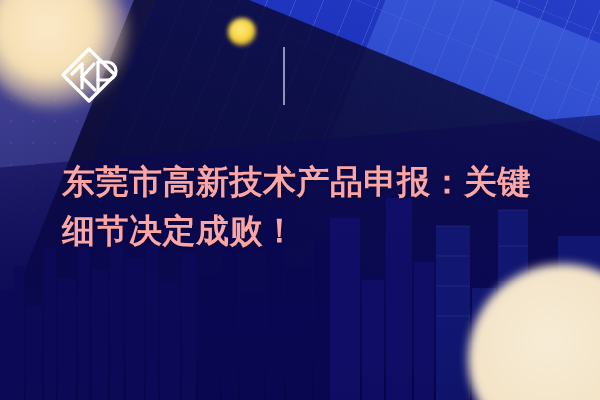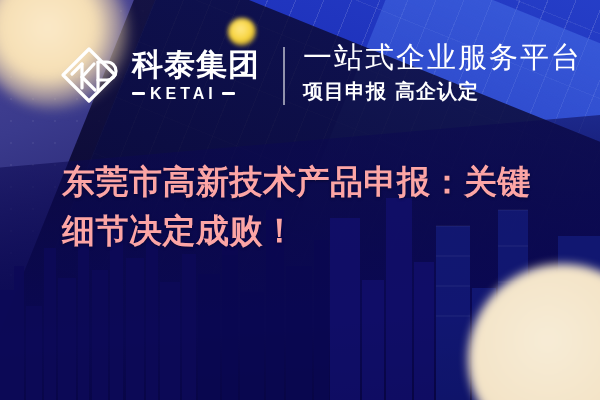--- a/index.html
+++ b/index.html
@@ -178,32 +178,20 @@
       <g fill="none" stroke="#ffffff" stroke-width="3.2" stroke-linecap="round" stroke-linejoin="round">
         <path d="M31 5 L57 31 L31 57 L5 31 Z" rx="6" transform="" stroke-width="3.2" style="stroke-linejoin:round"></path>
         <path d="M14 30 L24 20"></path>
         <path d="M24 20 L24 44"></path>
         <path d="M24 33 L36 20"></path>
         <path d="M24 33 L37 46"></path>
         <path d="M40 18 L40 46"></path>
         <path d="M40 18 L49 18 A9 9 0 0 1 49 36 L40 36"></path>
       </g>
     </svg>
-    <div class="logo-words">
-      <div class="logo-cn">科泰集团</div>
-      <div class="logo-en-row">
-        <span class="dash"></span>
-        <span class="logo-en">KETAI</span>
-        <span class="dash"></span>
-      </div>
-    </div>
   </div>
 
   <div class="divider"></div>
 
-  <div class="tagline">
-    <div class="tagline-main">一站式企业服务平台</div>
-    <div class="tagline-sub">项目申报 高企认定</div>
-  </div>
 
   <div class="headline">东莞市高新技术产品申报：关键细节决定成败！</div>
 
 </div>
 
 </body></html>

